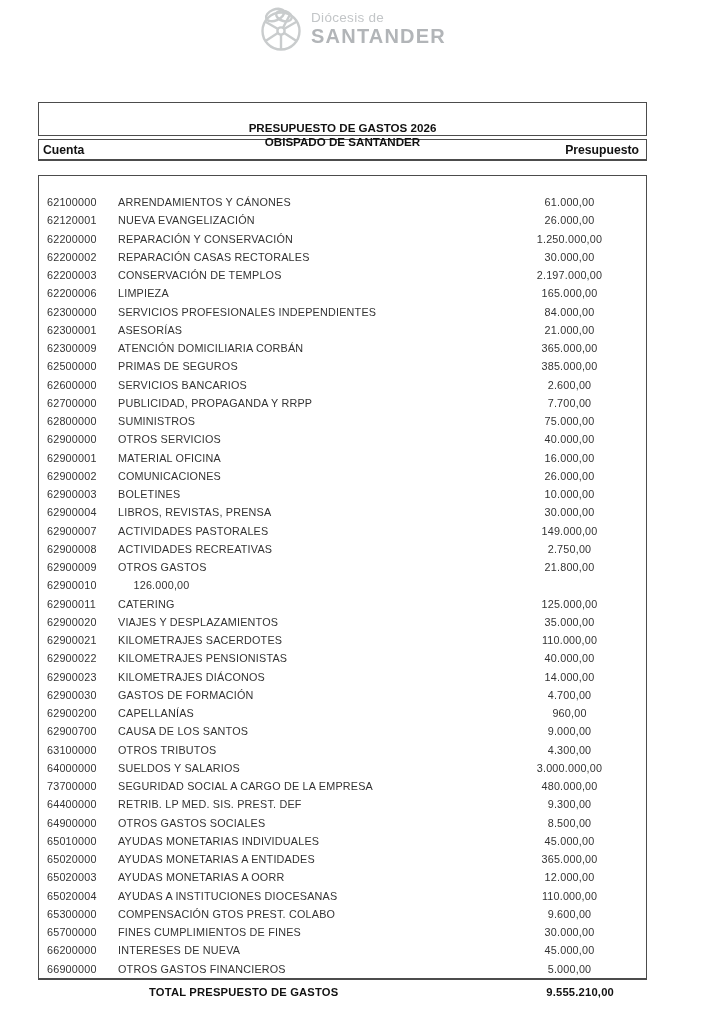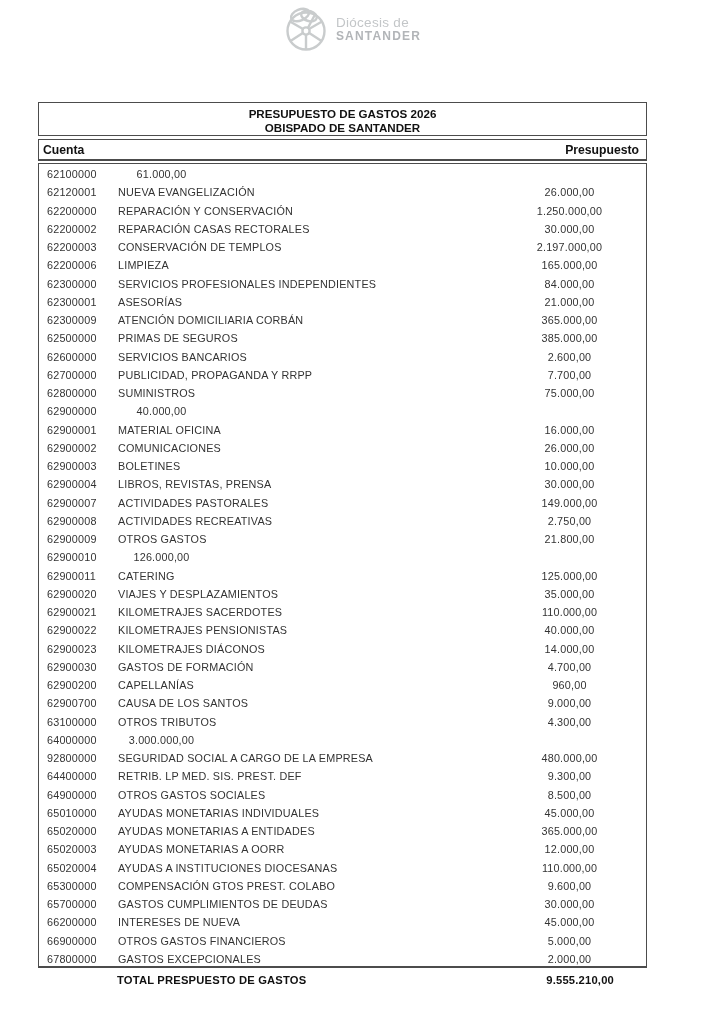--- a/index.html
+++ b/index.html
@@ -18,73 +18,74 @@
     top: 4px; left: 0; right: 0;
     display: flex; justify-content: center; align-items: center;
     gap: 7px;
     height: 50px;
   }
   .logo-text { display: flex; flex-direction: column; line-height: 1.05; }
   .logo-line1 {
     font-size: 13.5px; color: #c3c6c8; font-weight: 400; letter-spacing: .3px;
   }
   .logo-line2 {
-    font-size: 12px; color: #b2b5b8; font-weight: 700; letter-spacing: 1.2px;
+    font-size: 20px; color: #b2b5b8; font-weight: 700; letter-spacing: 1.2px;
   }
 
   
   .table-wrap {
     position: absolute;
     left: 38px; top: 102px; width: 609px;
   }
   .title-box {
     border: 1.6px solid #4c4c4c;
     height: 34px;
     text-align: center;
-    padding-top: 4px;
+    padding-top: 18px;
   }
   .title-box div {
     font-weight: 700; font-size: 11.6px; line-height: 14px; color: #111;
   }
   .header-box {
     margin-top: 3px;
     border: 1.6px solid #4c4c4c;
     border-bottom-width: 2.2px;
     height: 22px;
     display: flex; justify-content: space-between; align-items: center;
     padding: 0 7px 0 4px;
     gap: 24px;
   }
   .header-box span { font-weight: 700; font-size: 12.2px; color: #111; }
 
   .data-box {
-    margin-top: 2px;
+    margin-top: 14px;
     border: 1.6px solid #4c4c4c;
     border-bottom-width: 2.2px;
     height: 805px;
     overflow: hidden;
-    padding-top: 1px;
+    padding-top: 17px;
   }
   .row {
     display: flex; align-items: center;
     height: 18.25px;
     font-size: 10.8px;
     color: #333;
     letter-spacing: .2px;
   }
   .row .code  { width: 79px; padding-left: 8px; flex: 0 0 auto; }
   .row .desc  { flex: 1 1 auto; white-space: nowrap; overflow: hidden; }
   .row .value { flex: 0 0 auto; text-align: center; padding-right: 33px; min-width: 120px; }
 
   .total-row {
     display: flex; align-items: center;
     height: 22px;
     margin-top: 1px;
     font-weight: 700; font-size: 11.2px; color: #111;
     letter-spacing: .2px;
+    gap: 32px;
   }
   .total-row .code  { width: 79px; padding-left: 8px; flex: 0 0 auto; }
   .total-row .desc  { flex: 1 1 auto; }
   .total-row .value { flex: 0 0 auto; text-align: right; padding-right: 33px; min-width: 120px; }
 </style>
 </head>
 <body>
 
 <div class="logo">
   <svg width="44" height="46" viewBox="0 0 44 46" aria-hidden="true">
@@ -114,20 +115,21 @@
   </div>
 
   <div class="header-box">
     <span>Cuenta</span>
     <span>Presupuesto</span>
   </div>
 
   <div class="data-box" id="rows">
       <div class="row">
         <span class="code">62100000</span>
+        <span class="desc">ARRENDAMIENTOS Y CÁNONES</span>
         <span class="value">61.000,00</span>
       </div>
       <div class="row">
         <span class="code">62120001</span>
         <span class="desc">NUEVA EVANGELIZACIÓN</span>
         <span class="value">26.000,00</span>
       </div>
       <div class="row">
         <span class="code">62200000</span>
         <span class="desc">REPARACIÓN Y CONSERVACIÓN</span>
@@ -178,20 +180,21 @@
         <span class="desc">PUBLICIDAD, PROPAGANDA Y RRPP</span>
         <span class="value">7.700,00</span>
       </div>
       <div class="row">
         <span class="code">62800000</span>
         <span class="desc">SUMINISTROS</span>
         <span class="value">75.000,00</span>
       </div>
       <div class="row">
         <span class="code">62900000</span>
+        <span class="desc">OTROS SERVICIOS</span>
         <span class="value">40.000,00</span>
       </div>
       <div class="row">
         <span class="code">62900001</span>
         <span class="desc">MATERIAL OFICINA</span>
         <span class="value">16.000,00</span>
       </div>
       <div class="row">
         <span class="code">62900002</span>
         <span class="desc">COMUNICACIONES</span>
@@ -266,24 +269,25 @@
         <span class="desc">CAUSA DE LOS SANTOS</span>
         <span class="value">9.000,00</span>
       </div>
       <div class="row">
         <span class="code">63100000</span>
         <span class="desc">OTROS TRIBUTOS</span>
         <span class="value">4.300,00</span>
       </div>
       <div class="row">
         <span class="code">64000000</span>
+        <span class="desc">SUELDOS Y SALARIOS</span>
         <span class="value">3.000.000,00</span>
       </div>
       <div class="row">
-        <span class="code">92800000</span>
+        <span class="code">73700000</span>
         <span class="desc">SEGURIDAD SOCIAL A CARGO DE LA EMPRESA</span>
         <span class="value">480.000,00</span>
       </div>
       <div class="row">
         <span class="code">64400000</span>
         <span class="desc">RETRIB. LP MED. SIS. PREST. DEF</span>
         <span class="value">9.300,00</span>
       </div>
       <div class="row">
         <span class="code">64900000</span>
@@ -310,21 +314,21 @@
         <span class="desc">AYUDAS A INSTITUCIONES DIOCESANAS</span>
         <span class="value">110.000,00</span>
       </div>
       <div class="row">
         <span class="code">65300000</span>
         <span class="desc">COMPENSACIÓN GTOS PREST. COLABO</span>
         <span class="value">9.600,00</span>
       </div>
       <div class="row">
         <span class="code">65700000</span>
-        <span class="desc">GASTOS CUMPLIMIENTOS DE DEUDAS</span>
+        <span class="desc">FINES CUMPLIMIENTOS DE FINES</span>
         <span class="value">30.000,00</span>
       </div>
       <div class="row">
         <span class="code">66200000</span>
         <span class="desc">INTERESES DE NUEVA</span>
         <span class="value">45.000,00</span>
       </div>
       <div class="row">
         <span class="code">66900000</span>
         <span class="desc">OTROS GASTOS FINANCIEROS</span>

